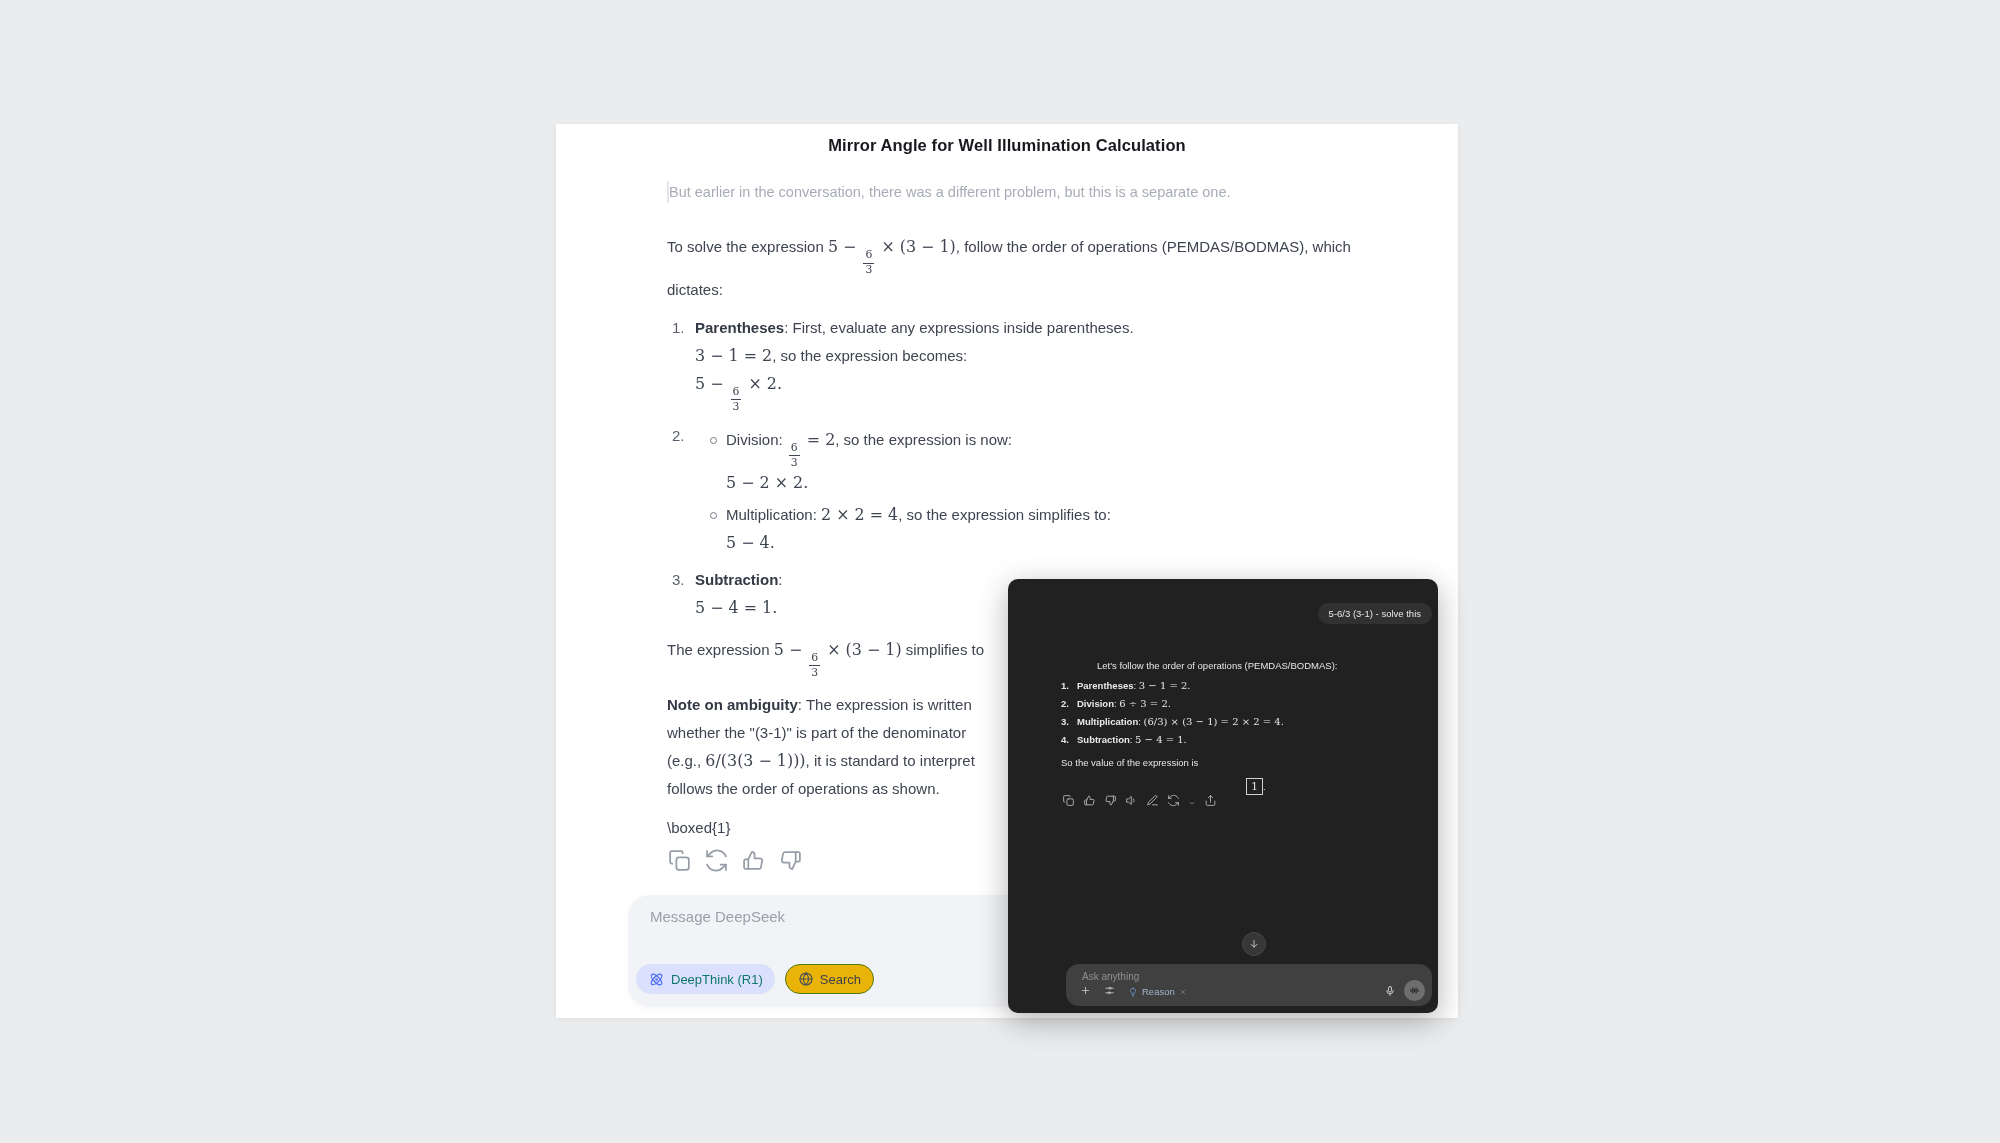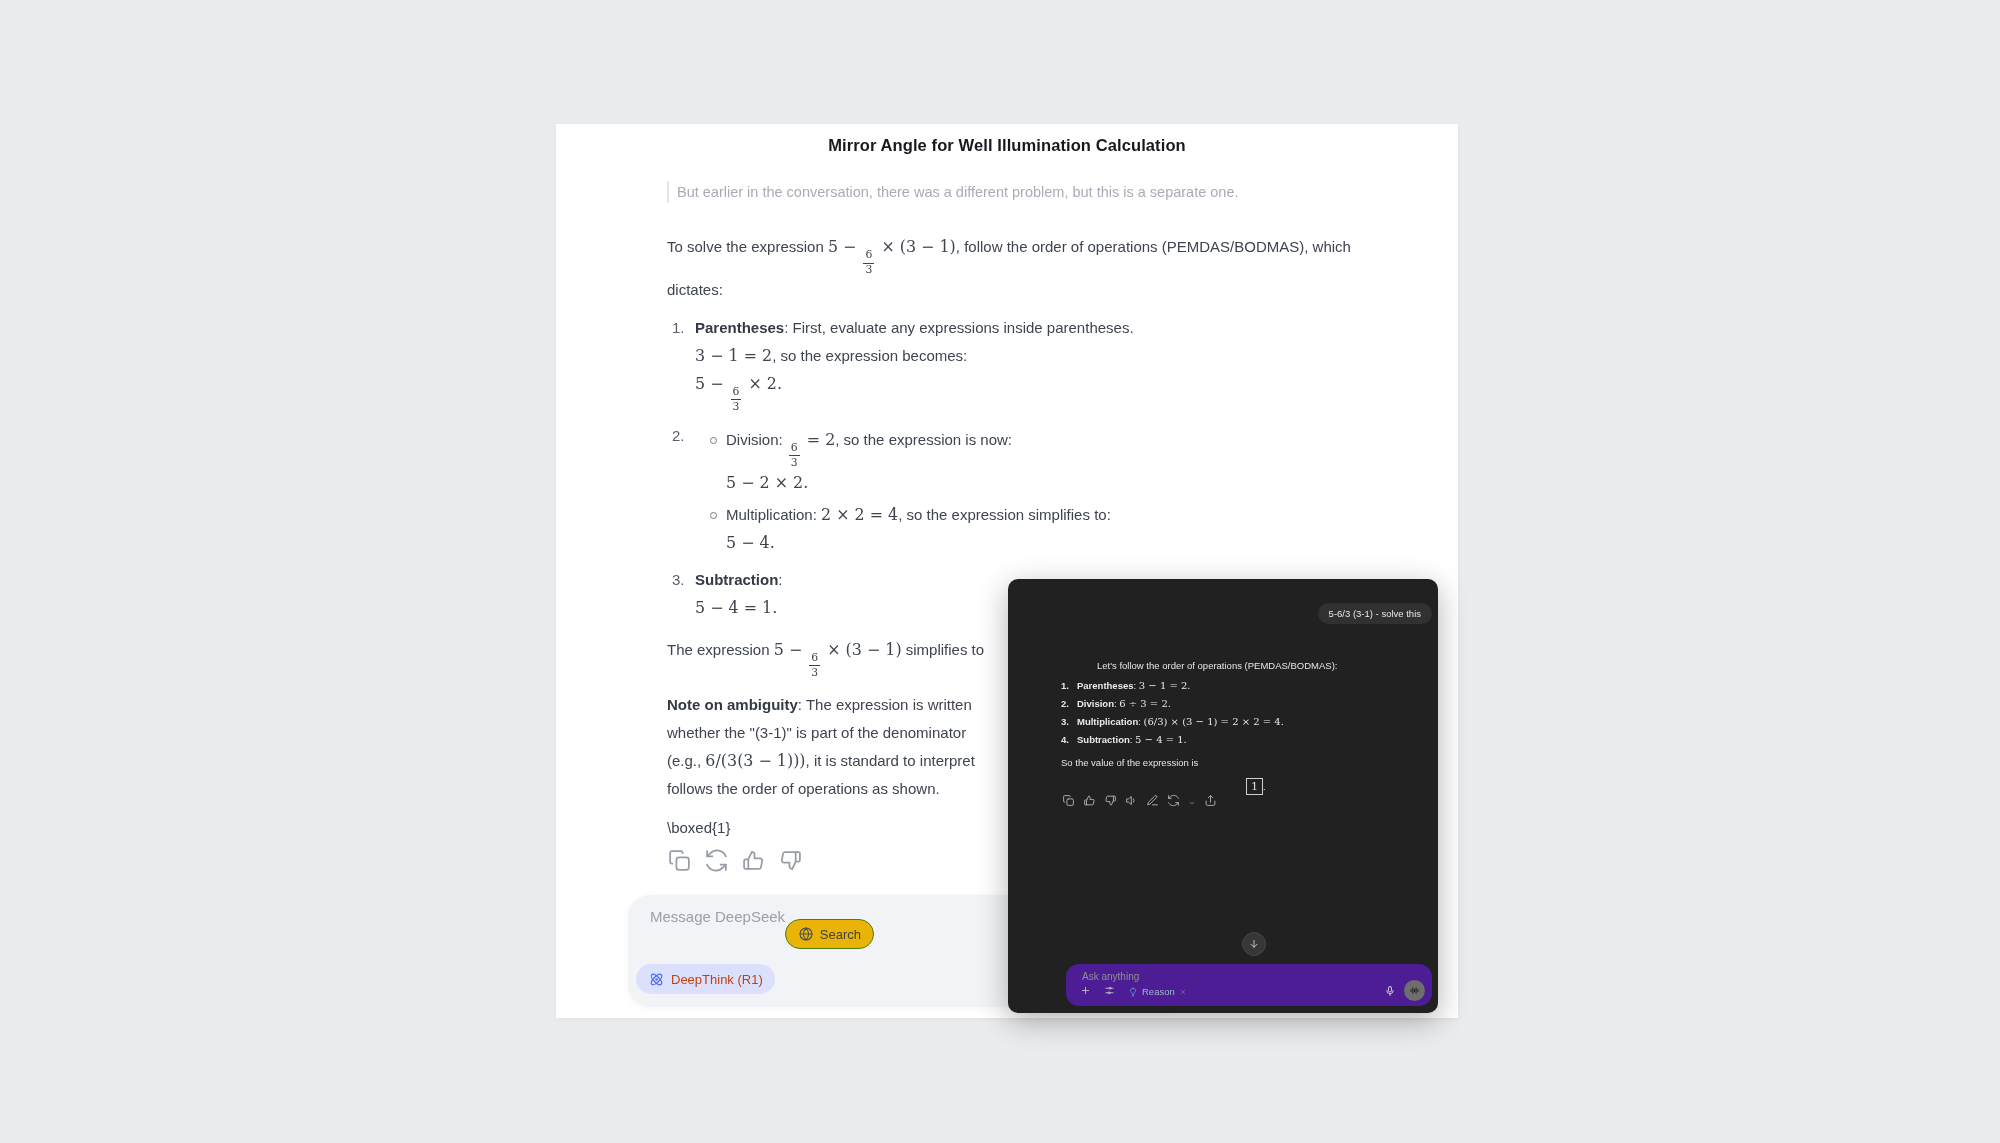--- a/index.html
+++ b/index.html
@@ -12,21 +12,21 @@
   
   .ds-panel{
     position:absolute;left:556px;top:124px;width:902px;height:894px;
     background:#ffffff;box-shadow:0 1px 6px rgba(0,0,0,.05);
   }
   .ds-title{
     position:absolute;left:0;top:12px;width:100%;text-align:center;
     font-size:16.5px;font-weight:700;color:#17191e;letter-spacing:.1px;
   }
   .ds-content{position:absolute;left:111px;top:0;width:740px;color:#3e4450;font-size:15px;}
-  .think-block{margin-top:57px;border-left:2px solid #e3e5e9;padding-left:8px;color:#a7acb6;font-size:14.5px;}
+  .think-block{margin-top:57px;border-left:2px solid #e3e5e9;padding-left:0;color:#a7acb6;font-size:14.5px;}
   .think-line{line-height:22px;}
   .think-line + .think-line{margin-top:18px;}
   .prose-line{line-height:28px;white-space:nowrap;}
   .intro-block{margin-top:30px;}
   .steps-list{margin-top:10px;}
   .step-row{display:flex;padding-left:5px;margin-bottom:9px;}
   .step-num{width:23px;flex:none;color:#595f6a;line-height:28px;}
   .step-body{flex:1;}
   .sub-row{display:flex;margin-left:15px;margin-top:4px;}
   .sub-bullet{flex:none;width:5px;height:5px;border:1.3px solid #757a84;border-radius:50%;margin:11px 9px 0 0;}
@@ -44,21 +44,21 @@
   .icon-btn{background:none;border:none;padding:0;cursor:pointer;color:#989ea7;}
   .ds-actions .icon-btn .icon{width:25px;height:25px;}
   
   .ds-composer{
     position:absolute;left:72px;top:771px;width:560px;height:112px;
     background:#f2f3f6;border-radius:22px;box-shadow:0 2px 10px rgba(0,0,0,.04);
   }
   .ds-placeholder{position:absolute;left:22px;top:13px;font-size:15px;color:#9aa0ab;}
   .ds-pills{position:absolute;left:8px;bottom:13px;display:flex;gap:10px;}
   .pill{display:flex;align-items:center;gap:6px;height:30px;border-radius:15px;padding:0 12px;font-size:13px;cursor:pointer;border:none;background:#fff;}
-  .pill-deepthink{background:#dbe1fd;color:#c2410c;margin-top:45px;}
+  .pill-deepthink{background:#dbe1fd;color:#0f766e;}
   .pill-deepthink .icon{width:17px;height:17px;color:#4c6bfb;}
   .pill-search{background:#eab308;color:#3c4148;border:1px solid #4d7c0f;}
   .pill-search .icon{width:16px;height:16px;color:#4b5058;}
   
   .cg-window{
     position:absolute;left:1008px;top:579px;width:430px;height:434px;
     background:#212121;border-radius:10px;box-shadow:0 8px 30px rgba(0,0,0,.3);
     color:#e6e6e6;font-size:9.5px;
   }
   .cg-user-bubble{
@@ -78,21 +78,21 @@
   .cg-actions{position:absolute;left:54px;top:215px;display:flex;gap:8px;align-items:center;color:#b3b3b3;}
   .cg-actions .icon-btn{color:#b3b3b3;}
   .cg-actions .icon-btn .icon{width:13px;height:13px;}
   .cg-actions .icon-btn .icon.tiny{width:8px;height:8px;}
   .cg-scrolldown{
     position:absolute;left:234px;top:353px;width:24px;height:24px;border-radius:50%;
     background:#373737;border:1px solid #454545;display:flex;align-items:center;justify-content:center;
     color:#d5d5d5;cursor:pointer;padding:0;
   }
   .cg-scrolldown .icon{width:12px;height:12px;}
-  .cg-composer{position:absolute;left:58px;top:385px;width:366px;height:42px;background:#4c1d95;border-radius:13px;}
+  .cg-composer{position:absolute;left:58px;top:385px;width:366px;height:42px;background:#404040;border-radius:13px;}
   .cg-placeholder{position:absolute;left:16px;top:7px;font-size:10px;color:#8f8f8f;}
   .cg-tools{position:absolute;left:14px;bottom:7px;display:flex;align-items:center;gap:13px;color:#d2d2d2;}
   .cg-tools .icon-btn{color:#d2d2d2;}
   .cg-tools .icon-btn .icon{width:11px;height:11px;}
   .reason-pill{display:flex;align-items:center;gap:4px;cursor:pointer;}
   .reason-pill .bulb{width:10px;height:10px;color:#6fa3e3;}
   .reason-pill .lbl{font-size:9.5px;color:#9fb6ce;}
   .reason-pill .xx{width:8px;height:8px;color:#8f8f8f;}
   .cg-right{position:absolute;right:7px;bottom:5px;display:flex;align-items:center;gap:8px;}
   .cg-right .mic{width:12px;height:12px;color:#e2e2e2;cursor:pointer;}

